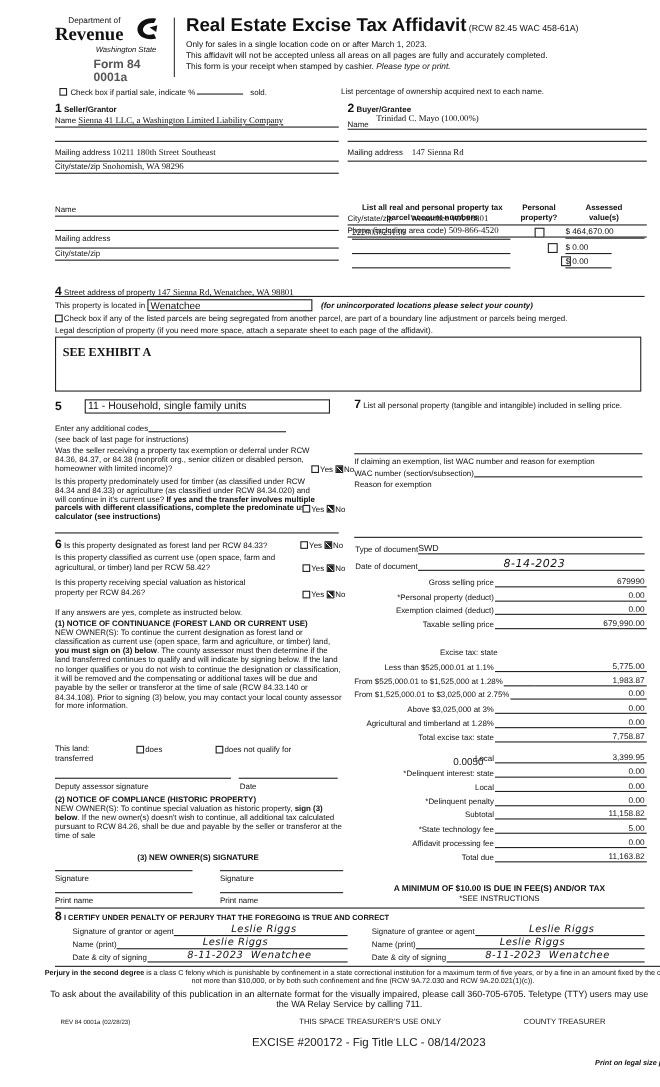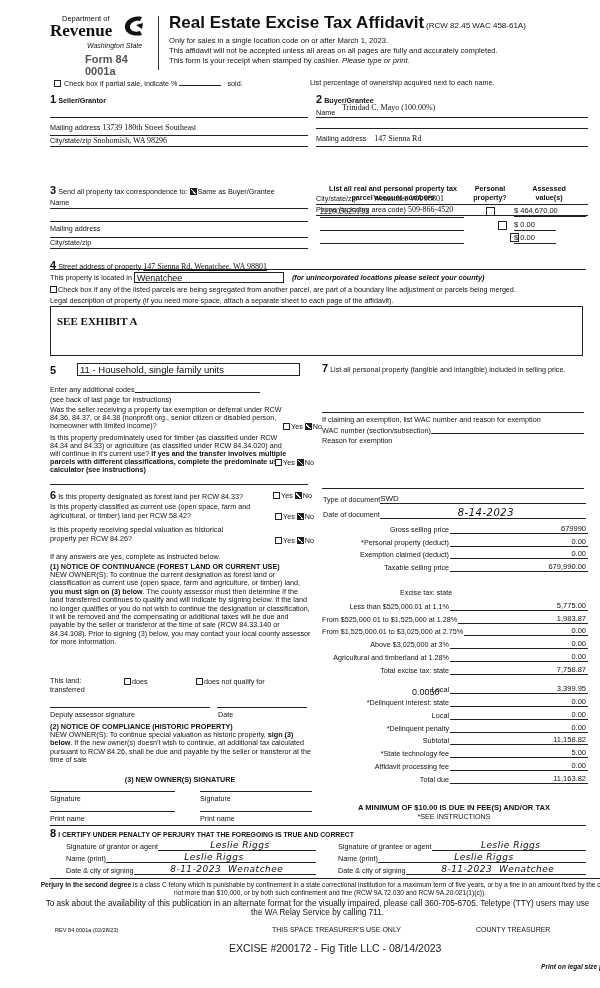--- a/index.html
+++ b/index.html
@@ -54,41 +54,41 @@
   <span class="cb"></span>
   <span>Check box if partial sale, indicate %</span>
   <span class="line" style="display:inline-block;width:42px;height:8px;"></span>
   <span style="margin-left:4px;">sold.</span>
 </div>
 <div class="abs" style="left:310px;top:78px;white-space:nowrap;">List percentage of ownership acquired next to each name.</div>
 
 
 <div class="abs" style="left:50px;top:93px;width:258px;">
   <div><span class="num">1</span> <span class="bold">Seller/Grantor</span></div>
+  <div class="line" style="height:11px;white-space:nowrap;margin-top:0px;"><span>Name</span> <span class="val" style="text-decoration:underline;">Sienna 41 LLC, a Washington Limited Liability Company</span></div>
   <div class="line" style="height:13px;"></div>
-  <div class="line" style="height:13px;margin-top:5px;white-space:nowrap;"><span>Mailing address</span> <span class="val">13739 180th Street Southeast</span></div>
+  <div class="line" style="height:13px;margin-top:5px;white-space:nowrap;"><span>Mailing address</span> <span class="val">10211 180th Street Southeast</span></div>
   <div class="line" style="height:11px;white-space:nowrap;"><span>City/state/zip</span> <span class="val">Snohomish, WA 98296</span></div>
 </div>
 
 
 <div class="abs" style="left:316px;top:93px;width:272px;">
   <div><span class="num">2</span> <span class="bold">Buyer/Grantee</span></div>
   <div class="line" style="height:13px;white-space:nowrap;position:relative;">
       <span style="position:absolute;bottom:0;">Name</span> 
       <span class="val" style="position:absolute;left:26px;top:-2px;">Trinidad C. Mayo (100.00%)</span>
     </div>
   <div class="line" style="height:11px;"></div>
   <div class="line" style="height:13px;margin-top:5px;white-space:nowrap;"><span>Mailing address</span> <span class="val" style="margin-left:6px;">147 Sienna Rd</span></div>
   <div class="line" style="height:11px;white-space:nowrap;margin-top:47px;"><span>City/state/zip</span> <span class="val" style="margin-left:14px;">Wenatchee WA 98801</span></div>
   <div class="line" style="height:11px;white-space:nowrap;"><span>Phone (including area code)</span> <span class="val">509-866-4520</span></div>
 </div>
 
 
 <div class="abs" style="left:50px;top:184px;width:258px;">
-  <div style="white-space:nowrap;"><span class="num">3</span> <span>Send all property tax correspondence to:</span> <span class="cb checked"></span><span>Same as Buyer/Grantee</span></div>
   <div class="line" style="height:11px;margin-top:2px;"><span>Name</span></div>
   <div class="line" style="height:13px;"></div>
   <div class="line" style="height:14px;margin-top:2px;"><span>Mailing address</span></div>
   <div class="line" style="height:11px;"><span>City/state/zip</span></div>
 </div>
 
 
 <div class="abs bold" style="left:322px;top:184px;width:142px;text-align:center;line-height:9px;">List all real and personal property tax parcel account numbers</div>
 <div class="abs bold" style="left:470px;top:184px;width:40px;text-align:center;line-height:9px;">Personal property?</div>
 <div class="abs bold" style="left:518px;top:184px;width:62px;text-align:center;line-height:9px;">Assessed value(s)</div>

